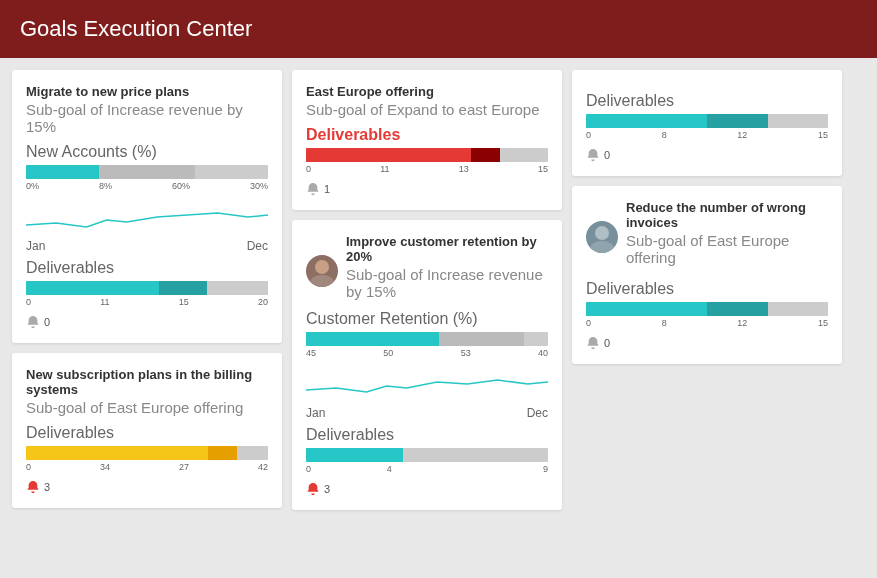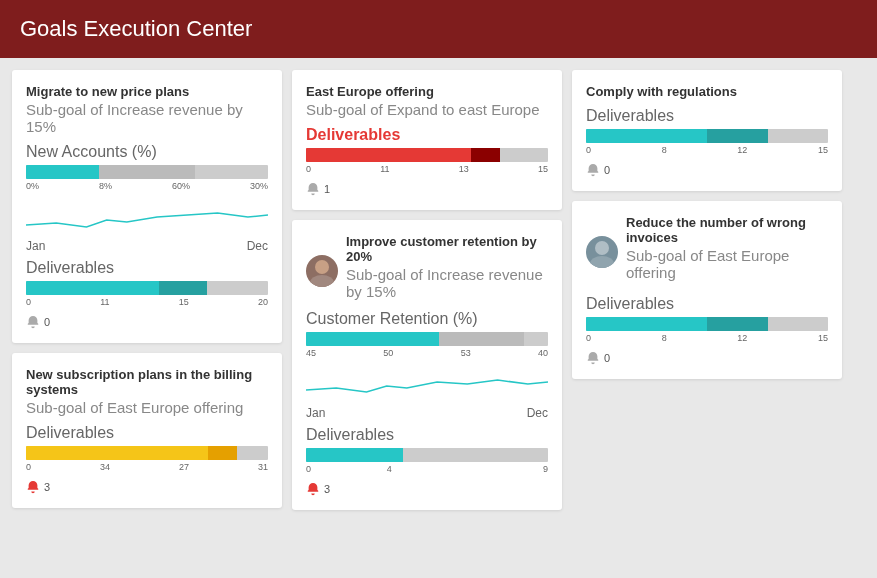--- a/index.html
+++ b/index.html
@@ -228,21 +228,21 @@
       <div class="deliverables-section">
         <div class="section-label">Deliverables</div>
         <div class="progress-track" style="height:14px;">
           <div class="progress-fill yellow-fill" style="width:75%;"></div>
           <div class="progress-fill2 orange-fill" style="left:75%;width:12%;"></div>
         </div>
         <div class="progress-labels">
           <span>0</span>
           <span>34</span>
           <span>27</span>
-          <span>31</span>
+          <span>42</span>
         </div>
       </div>
 
       <div class="icon-badge">
         <svg class="bell-icon" viewBox="0 0 16 16" fill="none">
           <path d="M8 1a5 5 0 0 0-5 5v3l-1 1v1h12v-1l-1-1V6a5 5 0 0 0-5-5zm0 14a2 2 0 0 0 2-2H6a2 2 0 0 0 2 2z" fill="#e53935"></path>
         </svg>
         <span>3</span>
       </div>
     </div>
@@ -334,21 +334,20 @@
         </svg>
         <span>3</span>
       </div>
     </div>
 
   </div>
 
   <div class="column column-right">
 
     <div class="card">
-      <div class="card-title">Comply with regulations</div>
 
       <div class="deliverables-section" style="margin-top:8px;">
         <div class="section-label">Deliverables</div>
         <div class="progress-track" style="height:14px;">
           <div class="progress-fill teal-fill" style="width:50%;"></div>
           <div class="progress-fill2" style="left:50%;width:25%;background:#26a0a0;"></div>
         </div>
         <div class="progress-labels">
           <span>0</span>
           <span>8</span>

